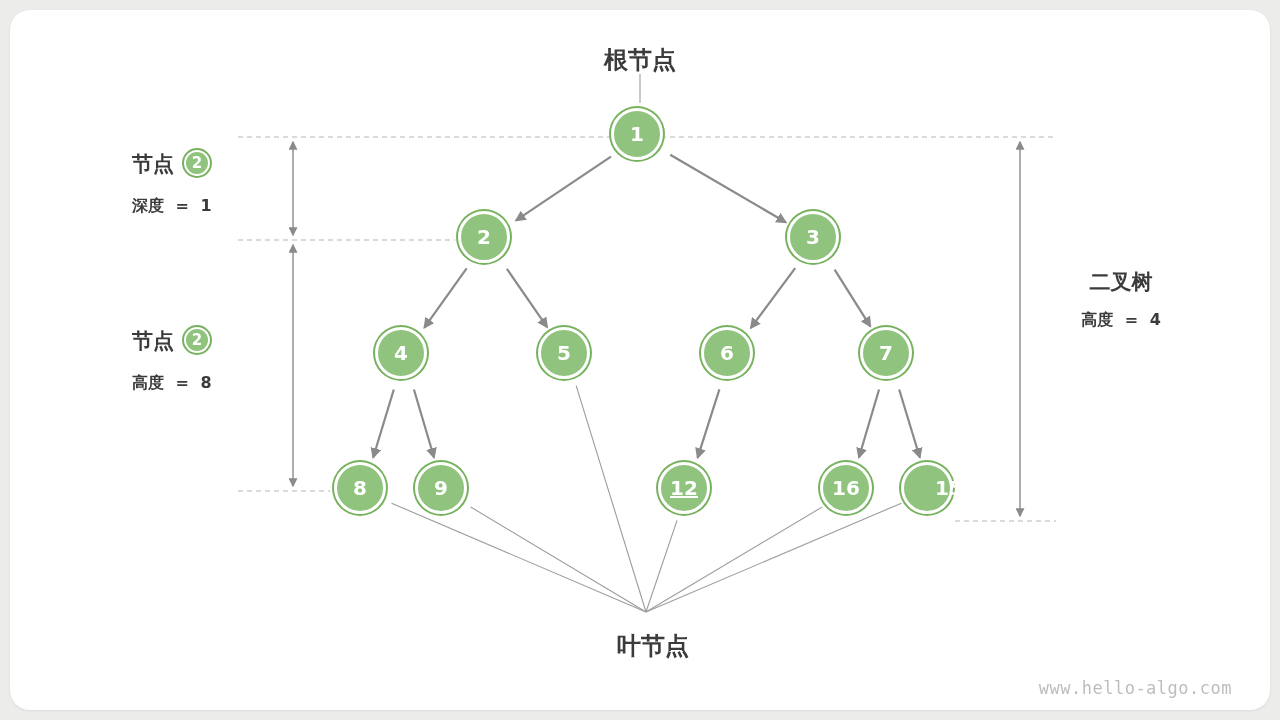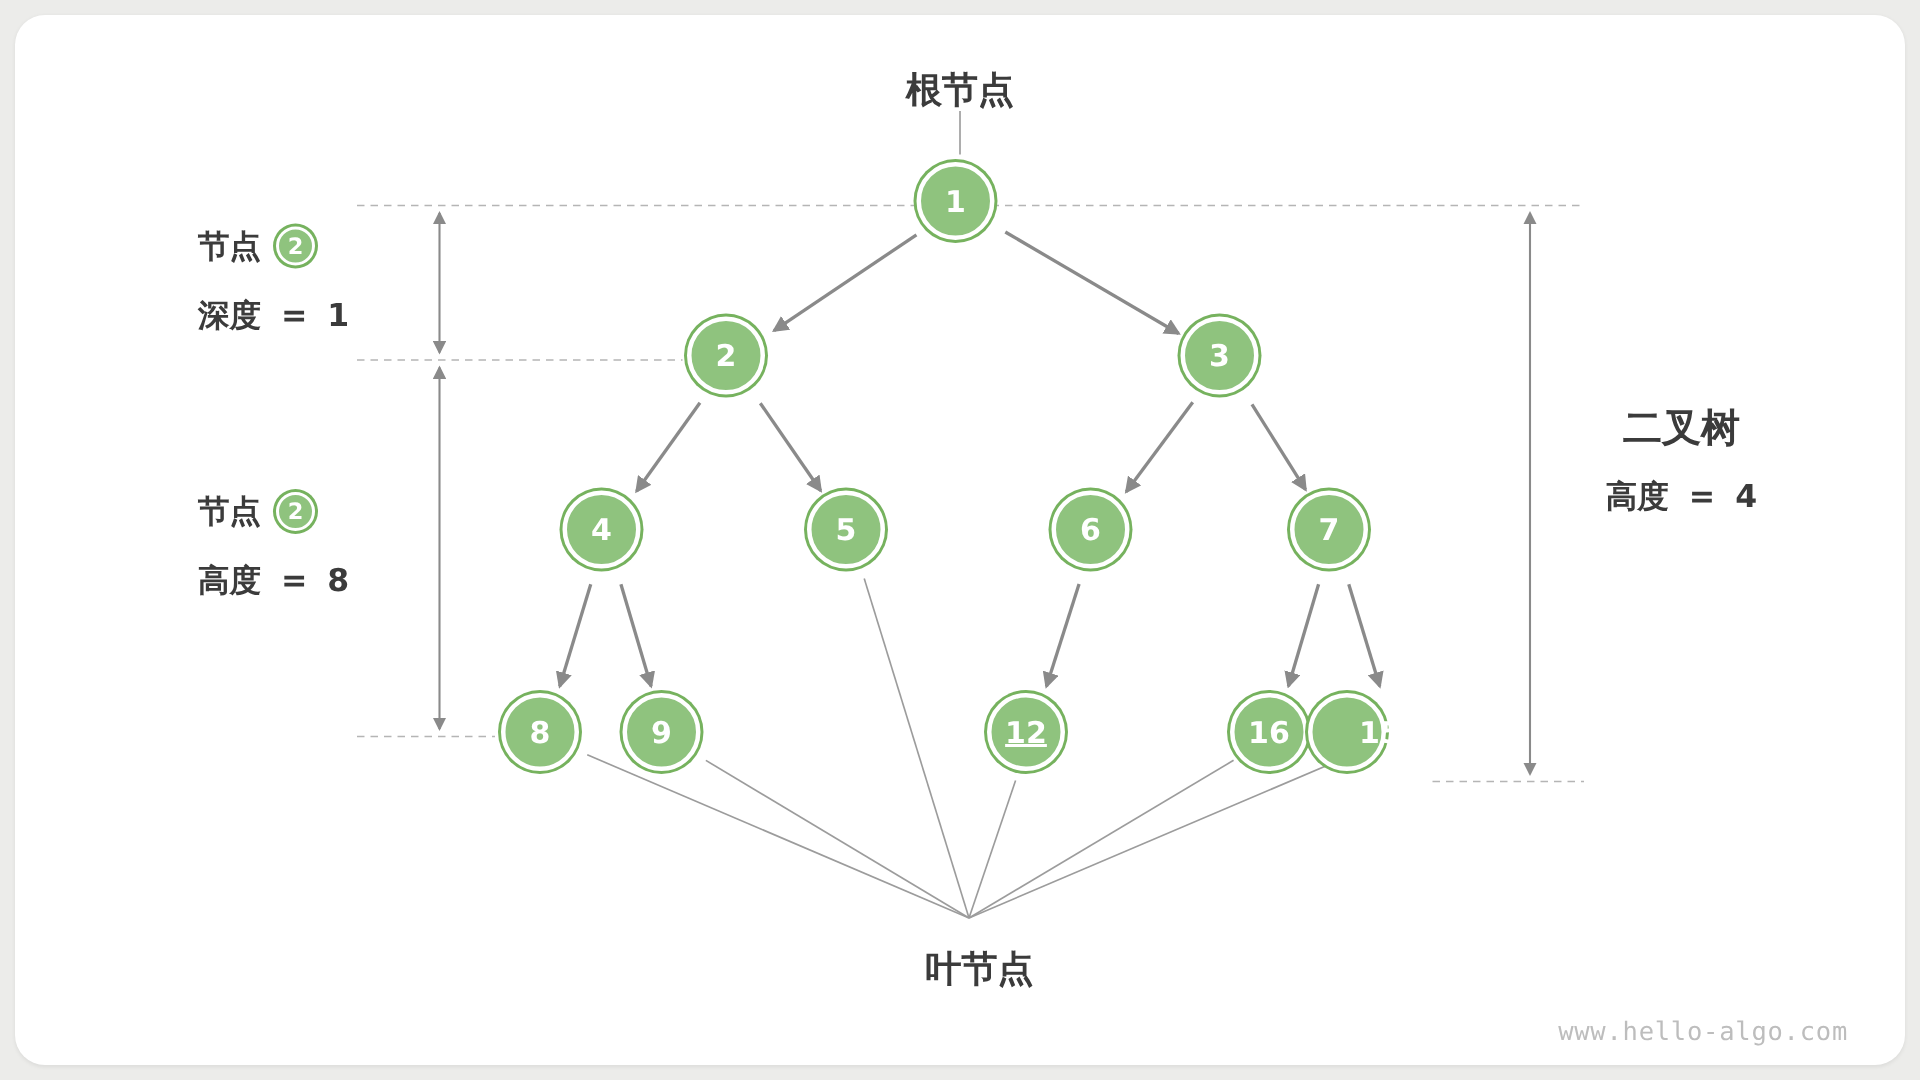--- a/index.html
+++ b/index.html
@@ -32,32 +32,32 @@
     display:flex;align-items:center;justify-content:center;
   }
   .edge{stroke:var(--edge);stroke-width:2.2;}
   .fan{stroke:var(--thin);stroke-width:1.1;}
   .dashed{stroke:var(--dashed);stroke-width:1;stroke-dasharray:5 4;}
   .measure{stroke:var(--edge);stroke-width:1.4;}
   .arrow-fill{fill:var(--edge);}
   .lbl{position:absolute;color:var(--text);font-weight:700;font-size:24px;white-space:nowrap;}
   .lbl.center{transform:translateX(-50%);}
   .ann{position:absolute;color:var(--text);}
-  .ann-row{display:flex;align-items:center;gap:10px;}
+  .ann-row{display:flex;align-items:flex-start;gap:10px;}
   .ann-word{font-size:21px;font-weight:700;}
   .badge{
     width:26px;height:26px;border-radius:50%;
     background:var(--node-fill);border:2px solid #fff;
     box-shadow:0 0 0 2px var(--node-ring);
     color:#fff;font-size:15px;font-weight:700;
     display:inline-flex;align-items:center;justify-content:center;
   }
-  .ann-formula{margin-top:18px;font-size:21px;font-weight:700;word-spacing:6px;white-space:nowrap;}
+  .ann-formula{margin-top:18px;font-size:16px;font-weight:700;word-spacing:6px;white-space:nowrap;}
   .ann-right{text-align:center;width:110px;}
-  .ann-right .ann-line{font-size:26px;font-weight:700;}
+  .ann-right .ann-line{font-size:21px;font-weight:700;}
   .ann-right .ann-formula{margin-top:14px;}
   .watermark{
     position:absolute;right:48px;bottom:22px;
     font-family:"DejaVu Sans Mono","Liberation Mono",monospace;
     font-size:17px;color:var(--watermark);letter-spacing:0.5px;
   }
 </style>
 </head>
 <body>
 
@@ -113,21 +113,21 @@
       <div class="node" style="left: 458px; top: 211px;">2</div>
       <div class="node" style="left: 787px; top: 211px;">3</div>
       <div class="node" style="left: 375px; top: 327px;">4</div>
       <div class="node" style="left: 538px; top: 327px;">5</div>
       <div class="node" style="left: 701px; top: 327px;">6</div>
       <div class="node" style="left: 860px; top: 327px;">7</div>
       <div class="node" style="left: 334px; top: 462px;">8</div>
       <div class="node" style="left: 415px; top: 462px;">9</div>
       <div class="node" style="left: 658px; top: 462px; text-decoration: underline;">12</div>
       <div class="node" style="left: 820px; top: 462px;">16</div>
-      <div class="node" style="left: 872px; top: 462px; padding-left: 44px;">15</div>
+      <div class="node" style="left: 901px; top: 462px; padding-left: 44px;">15</div>
     </div>
 
   <div class="lbl center" style="left:640px;top:44px;">根节点</div>
 
   <div class="lbl center" style="left:653px;top:630px;">叶节点</div>
 
   <div class="ann" style="left:132px;top:150px;">
     <div class="ann-row">
       <span class="ann-word">节点</span>
       <span class="badge">2</span>

